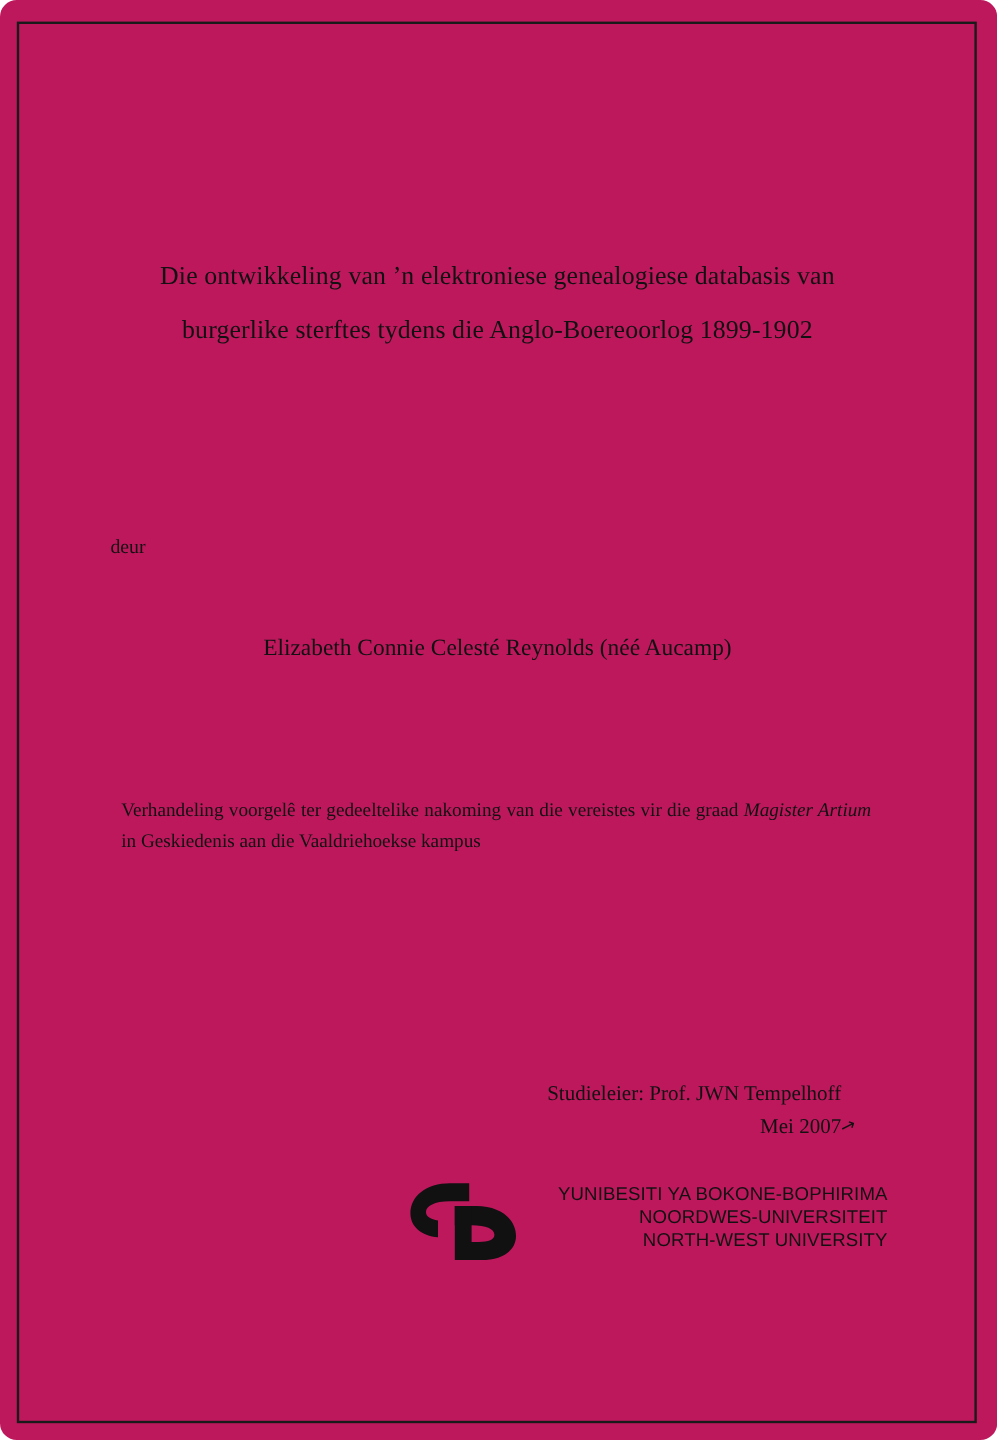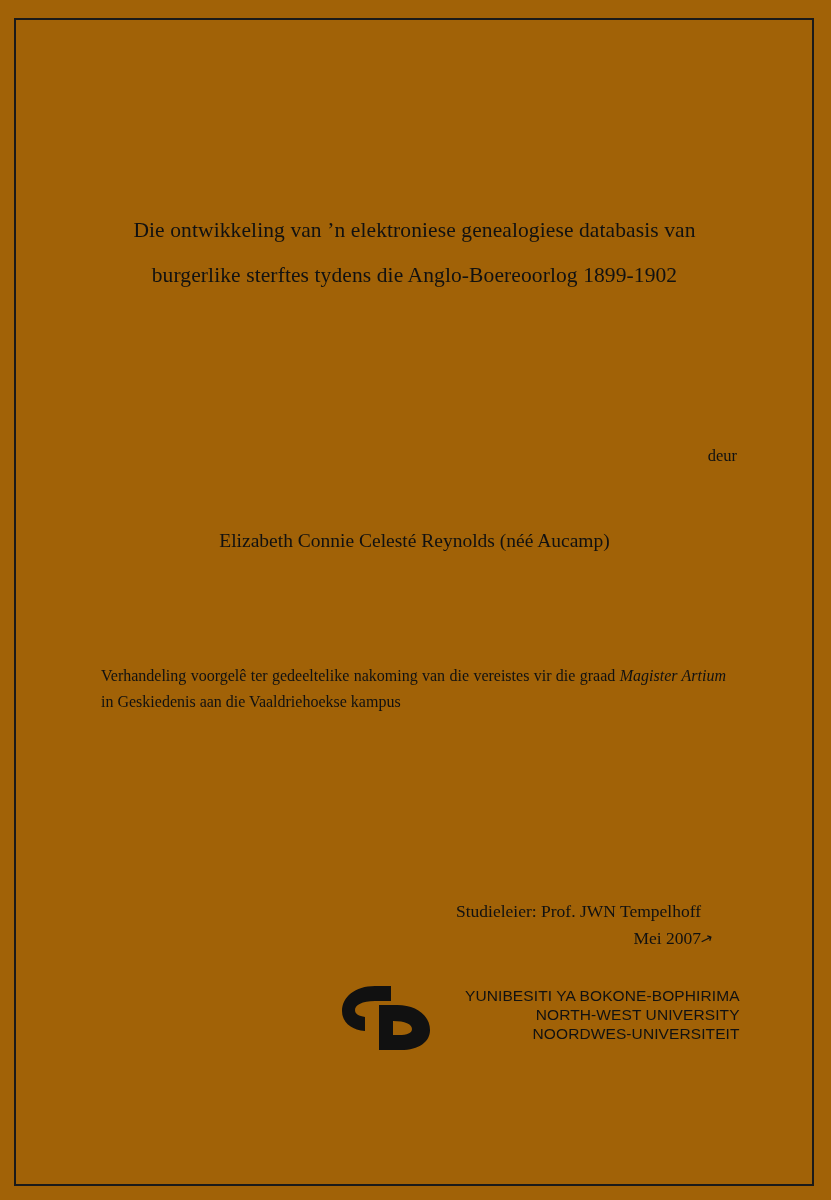--- a/index.html
+++ b/index.html
@@ -11,22 +11,23 @@
     width: 831px;
     height: 1200px;
     font-family: "Liberation Serif", serif;
     color: #111111;
     overflow: hidden;
   }
   .page {
     position: relative;
     width: 831px;
     height: 1200px;
-    background: #a16207;
+    background: #be185d;
     box-sizing: border-box;
+    border-radius: 14px;
   }
   
   .scan-frame {
     position: absolute;
     left: 14px;
     top: 18px;
     width: 800px;
     height: 1168px;
     border: 2px solid #1a1a1a;
     box-sizing: border-box;
@@ -51,21 +52,21 @@
   }
   .title-line {
     display: block;
     white-space: nowrap;
   }
   .byline-label {
     position: absolute;
     top: 428px;
     left: 0;
     width: 645px;
-    text-align: right;
+    text-align: left;
     font-size: 16.5px;
   }
   .author {
     position: absolute;
     top: 512px;
     left: 0;
     width: 645px;
     text-align: center;
     font-size: 19.5px;
     font-family: Liberation Serif, serif;
@@ -168,19 +169,19 @@
         <svg width="110" height="68" viewBox="0 0 110 68" xmlns="http://www.w3.org/2000/svg" aria-hidden="true">
           <g fill="#111111">
             <path d="M36 2 C16 2 3 13 3 27 C3 38 12 46 26 47 L26 33 C20 32 16 30 16 26 C16 21 23 17 36 17 L52 17 L52 2 Z"></path>
             <path d="M58 21 C78 21 91 32 91 46 C91 58 80 66 62 66 L40 66 L40 51 L60 51 C68 51 73 49 73 45 C73 40 66 37 54 37 L40 37 L40 21 Z"></path>
             <rect x="40" y="21" width="14" height="30"></rect>
           </g>
         </svg>
       </div>
       <div class="logo-text">
         <div>YUNIBESITI YA BOKONE-BOPHIRIMA</div>
+        <div>NOORDWES-UNIVERSITEIT</div>
         <div>NORTH-WEST UNIVERSITY</div>
-        <div>NOORDWES-UNIVERSITEIT</div>
       </div>
     </div>
 
   </div>
 </div>
 
 </body></html>

